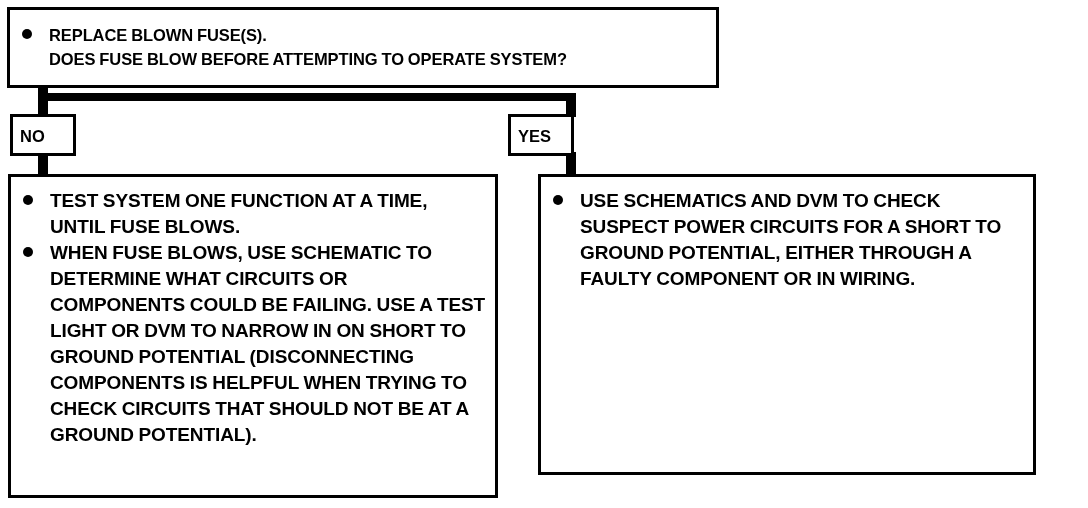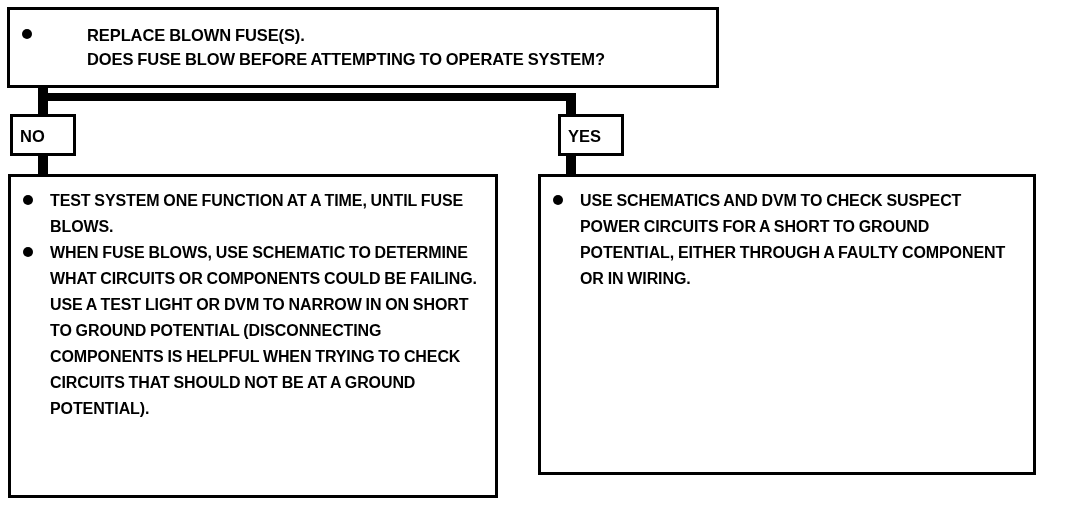--- a/index.html
+++ b/index.html
@@ -51,21 +51,20 @@
     width: 712px;
     height: 81px;
   }
   #top-box .bullet-row {
     position: absolute;
     left: 12px;
     top: 13px;
     right: 8px;
     display: flex;
     align-items: flex-start;
-    gap: 38px;
   }
   #top-box .dot {
     flex: 0 0 auto;
     width: 10px;
     height: 10px;
     border-radius: 50%;
     background: #000;
     margin-top: 6px;
     margin-right: 17px;
   }
@@ -75,21 +74,21 @@
   }
 
   
   .label-box {
     width: 66px;
     height: 42px;
     top: 114px;
     border-width: 3px;
   }
   #no-box  { left: 10px; padding-left: 28px; }
-  #yes-box { left: 558px; }
+  #yes-box { left: 508px; }
   .label-box .label-text {
     position: absolute;
     left: 7px;
     top: 9px;
     font-size: 16.5px;
     line-height: 20px;
     font-weight: bold;
     font-stretch: condensed;
     text-transform: uppercase;
   }
@@ -121,21 +120,21 @@
   .li .dot {
     flex: 0 0 auto;
     width: 10px;
     height: 10px;
     border-radius: 50%;
     background: #000;
     margin-top: 7px;
     margin-right: 17px;
   }
   .li .body {
-    font-size: 16px;
+    font-size: 19px;
     line-height: 26px;
   }
   #right-box .li .body { line-height: 26px; }
 
   
   #conn-top-stub   { left: 38px;  top: 88px;  width: 10px; height: 13px; }
   #conn-hbar       { left: 38px;  top: 93px;  width: 538px; height: 8px; }
   #conn-left-down  { left: 38px;  top: 99px;  width: 10px; height: 18px; }
   #conn-right-down { left: 566px; top: 93px;  width: 10px; height: 24px; }
   #conn-no-out     { left: 38px;  top: 152px; width: 10px; height: 24px; }

